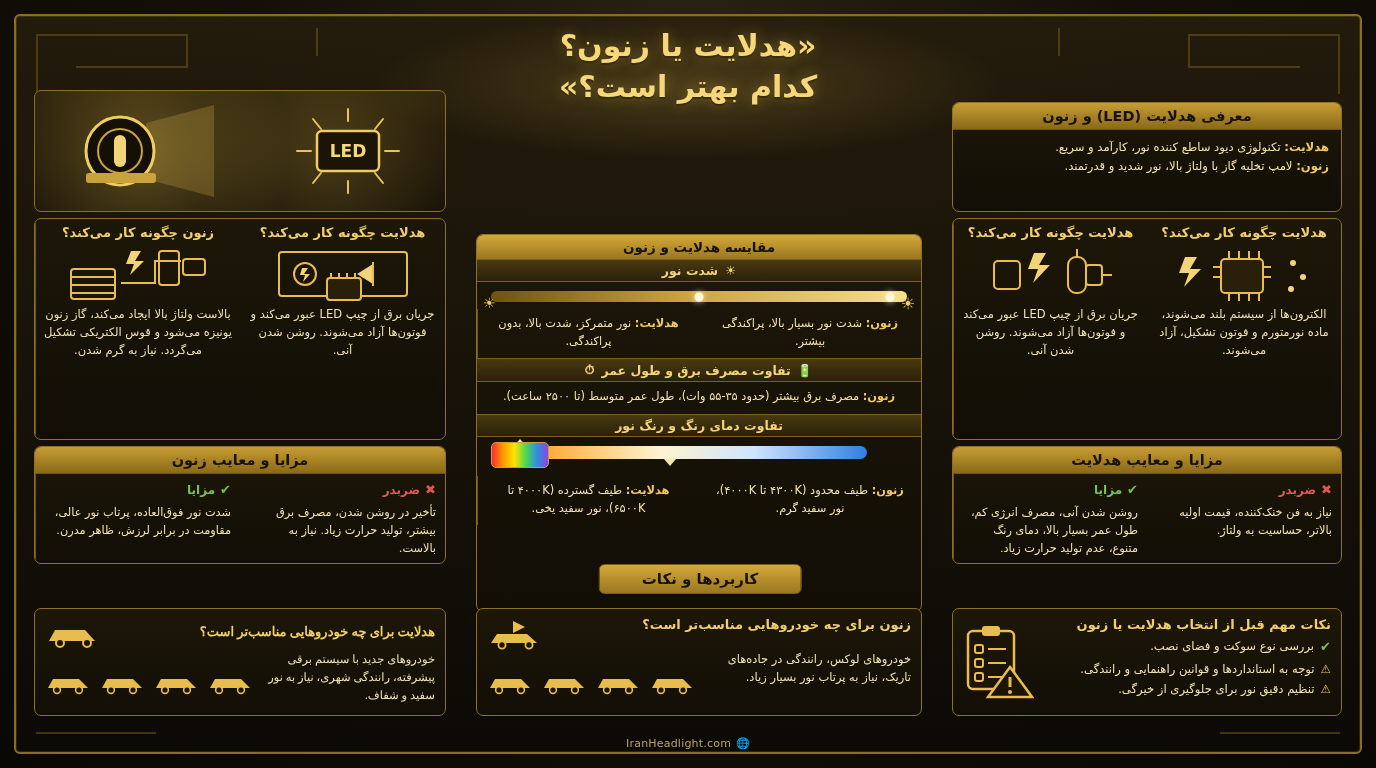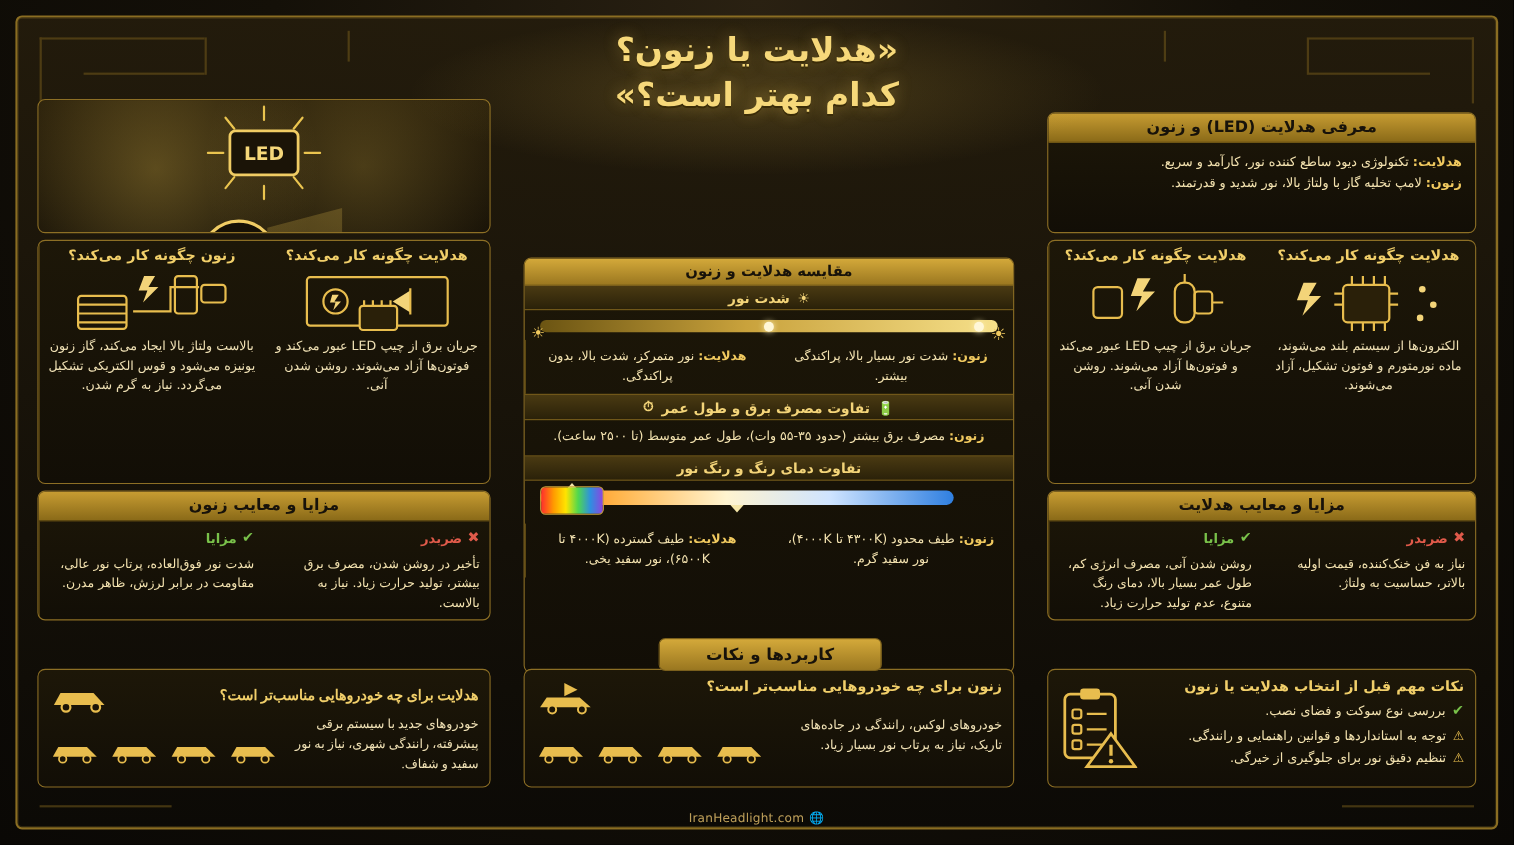--- a/index.html
+++ b/index.html
@@ -133,21 +133,21 @@
   }
   .tri { position:absolute; top:-7px; width:0;height:0;border-left:6px solid transparent;border-right:6px solid transparent;border-bottom:7px solid #f5e6a8; }
   .tri.b { top:auto; bottom:-7px; border-bottom:none; border-top:7px solid #f5e6a8; }
   .rainbow {
     position:absolute; left:14px; top:-4px; width:58px; height:26px; border-radius:5px;
     background:linear-gradient(90deg,#ff2d2d,#ff9a00,#ffe400,#4fd84f,#2f8fe0,#8b46e0);
     border:1px solid #c9a23c;
   }
 
   
-  .bottom-head-wrap { position:absolute; left:50%; transform:translateX(-50%); top:564px; z-index:6;padding-left:24px; }
+  .bottom-head-wrap { position:absolute; left:50%; transform:translateX(-50%); top:548px; z-index:6;padding-left:24px; }
   .bottom-head {
     background:linear-gradient(180deg,#d4a93a,#9a7720);
     color:#17120a; font-weight:bold; font-size:15px;
     padding:5px 42px; border-radius:6px; border:1px solid #7a5f1c;
   }
   .cars { display:flex; gap:6px; justify-content:center; align-items:flex-end; height:44px; }
   .note-list { font-size:11.6px; line-height:1.75; }
   .note-list div { display:flex; gap:6px; align-items:flex-start; }
 
   .credit {
@@ -180,21 +180,21 @@
 
     <div class="content">
 
       <div class="title-glow"></div>
       <div class="title-wrap">
         <div class="t1">«هدلایت یا زنون؟</div>
         <div class="t2">کدام بهتر است؟»</div>
       </div>
 
       <div class="panel hero" style="left:18px; top:74px; width:412px; height:122px;">
-        <div style="display:flex; height:100%; align-items:center; justify-content:space-around;flex-direction:column;">
+        <div style="display:flex; height:100%; align-items:center; justify-content:space-around;">
           <div>
             <svg width="130" height="96" viewBox="0 0 130 96">
               <g stroke="#e8c濃"></g>
               <g stroke="#eac44f" stroke-width="2" stroke-linecap="round">
                 <line x1="65" y1="6" x2="65" y2="18"></line>
                 <line x1="30" y1="16" x2="38" y2="26"></line>
                 <line x1="100" y1="16" x2="92" y2="26"></line>
                 <line x1="14" y1="48" x2="28" y2="48"></line>
                 <line x1="116" y1="48" x2="102" y2="48"></line>
                 <line x1="30" y1="80" x2="38" y2="70"></line>

